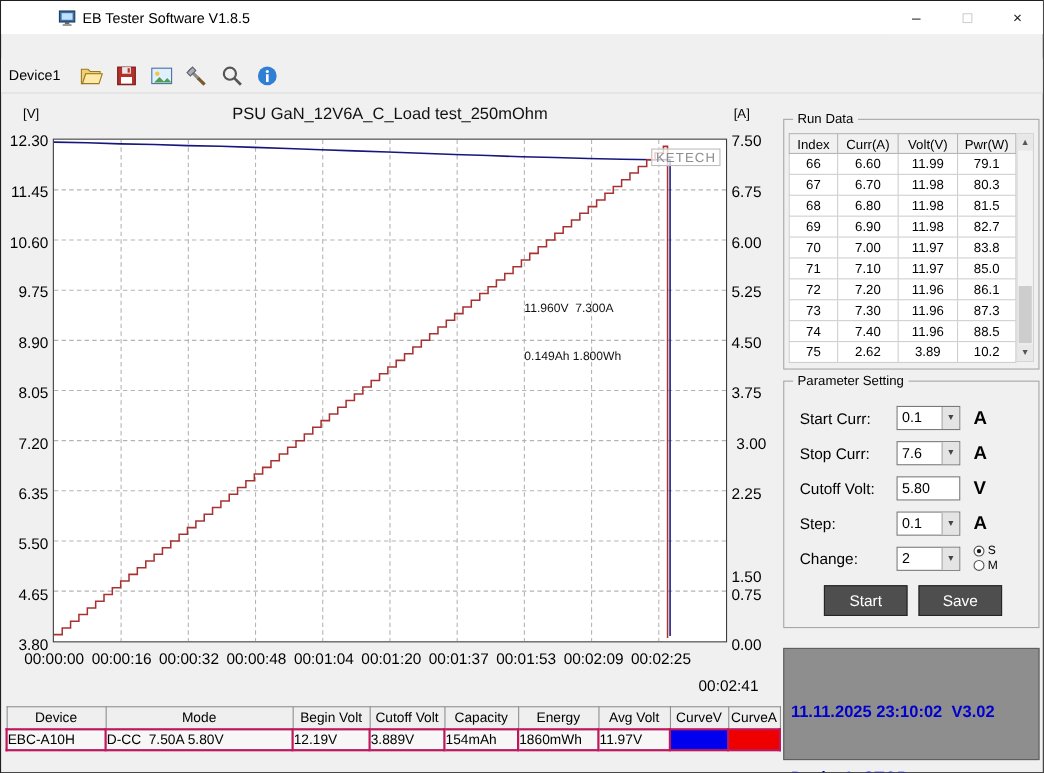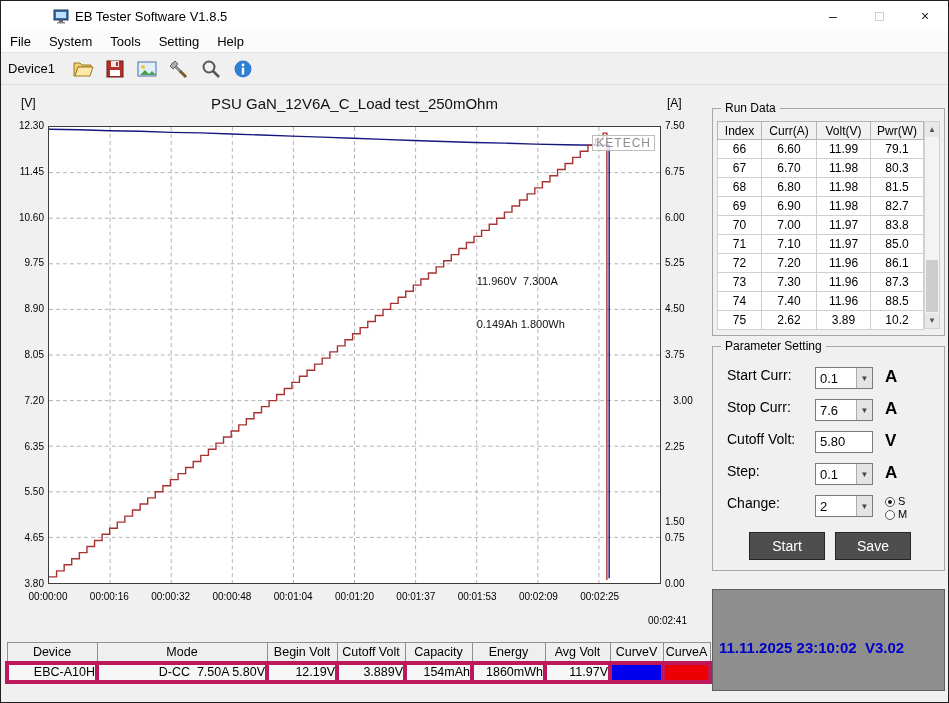--- a/index.html
+++ b/index.html
@@ -34,21 +34,21 @@
   
   .chart-area { position:absolute; left:4px; top:88px; width:702px; height:532px; }
   .chart-title { position:absolute; left:43px; top:6px; width:613px; text-align:center;
                  font-size:15px; color:#111; }
   .axis-unit { position:absolute; top:7px; font-size:12px; }
   .axis-unit.left { left:16px; }
   .axis-unit.right { left:662px; width:34px; }
   .plot { position:absolute; left:43px; top:37px; width:613px; height:458px;
           background:#ffffff; border:1px solid #3c3c3c; }
   .plot svg { position:absolute; left:0; top:0; width:100%; height:100%; }
-  .tick { position:absolute; font-size:10px; color:#000; white-space:nowrap; }
+  .tick { position:absolute; font-size:14px; color:#000; white-space:nowrap; }
   .annotation { position:absolute; left:70%; top:26%; font-size:11px; line-height:1.3;
                 color:#111; white-space:pre; }
   .watermark { position:absolute; right:5px; top:8px; font-size:12px; letter-spacing:1px;
                color:#8d8d8d; border:1px solid #bdbdbd; padding:0 3px;
                background:rgba(255,255,255,0.75); }
 
   
   .tabs { position:absolute; left:711px; top:86px; width:234px; height:19px;
           display:flex; align-items:flex-end; border-bottom:1px solid #9a9a9a; }
   .tab { height:18px; padding:0 8px; font-size:12px; line-height:18px; background:#e7e7e7;
@@ -70,21 +70,21 @@
   .rd-table td { border:1px solid #cfcfcf; height:19px; text-align:center; padding:0 1px; }
   .scrollbar { position:absolute; right:0; top:0; bottom:0; width:16px; background:#f3f3f3;
                border:1px solid #d2d2d2; }
   .sb-btn { position:absolute; left:0; right:0; height:15px; background:#e8e8e8; color:#555;
             font-size:8px; text-align:center; line-height:15px; }
   .sb-btn.up { top:0; } .sb-btn.down { bottom:0; }
   .sb-thumb { position:absolute; left:1px; right:1px; height:52px; bottom:16px; background:#cdcdcd; }
 
   
   .params-inner { position:absolute; left:14px; top:20px; right:6px; }
-  .prow { display:flex; height:25px; margin-bottom:7px; }
+  .prow { display:flex; align-items:center; height:25px; margin-bottom:7px; }
   .plabel { width:88px; font-size:14px; }
   .combo { position:relative; width:58px; height:22px; background:#fff; border:1px solid #7a7a7a;
            display:flex; align-items:center; }
   .combo-val { flex:1; padding-left:4px; font-size:13px; }
   .combo-arrow { width:16px; height:20px; background:#e4e4e4; border-left:1px solid #adadad;
                  font-size:8px; color:#444; display:flex; align-items:center; justify-content:center; }
   .textbox { width:58px; height:22px; background:#fff; border:1px solid #7a7a7a;
              font-size:13px; padding-left:4px; line-height:20px; }
   .punit { margin-left:12px; font-size:17px; font-weight:bold; }
   .radios { display:flex; flex-direction:column; margin-left:12px; font-size:11px; line-height:13px; }
@@ -99,21 +99,21 @@
 
   
   .statusbox { position:absolute; left:711px; top:588px; width:233px; height:102px;
                background:#8e8e8e; border:1px solid #5f5f5f; padding:7px 6px;
                color:#0000cd; font-weight:bold; font-size:15px; line-height:1.35; white-space:pre; }
 
   
   .bottom-table { position:absolute; left:4px; top:641px; border-collapse:collapse;
                   font-size:12.5px; background:#f2f2f2; }
   .bottom-table th { border:1px solid #8f8f8f; height:20px; font-weight:normal; background:#efefef; }
-  .bottom-table td { border:4px solid #be185d; height:19px; text-align:right; background:#f7f7f7;
+  .bottom-table td { border:2px solid #be185d; height:19px; text-align:left; background:#f7f7f7;
                      white-space:pre; }
 </style>
 </head>
 <body>
 
 <div class="app">
 
   <div class="titlebar">
     <span class="app-icon">
       <svg width="16" height="16" viewBox="0 0 16 16">
@@ -124,27 +124,20 @@
         </svg>
     </span>
     <span class="title-text">EB Tester Software V1.8.5</span>
     <div class="win-controls">
       <button class="winbtn">–</button>
       <button class="winbtn"><span class="maxglyph"></span></button>
       <button class="winbtn">×</button>
     </div>
   </div>
 
-  <div class="menubar">
-    <span class="menu-item">File</span>
-    <span class="menu-item">System</span>
-    <span class="menu-item">Tools</span>
-    <span class="menu-item">Setting</span>
-    <span class="menu-item">Help</span>
-  </div>
 
   <div class="toolbar">
     <span class="device-label">Device1</span>
     <button class="toolbtn">
       <svg width="22" height="22" viewBox="0 0 22 22">
           <path d="M2 5h6l2 2h9v2H6l-3 9H2z" fill="#f3cf73" stroke="#9a7b20"></path>
           <path d="M6 9h15l-3 9H3z" fill="#ffe9a8" stroke="#9a7b20"></path>
         </svg>
     </button>
     <button class="toolbtn">

